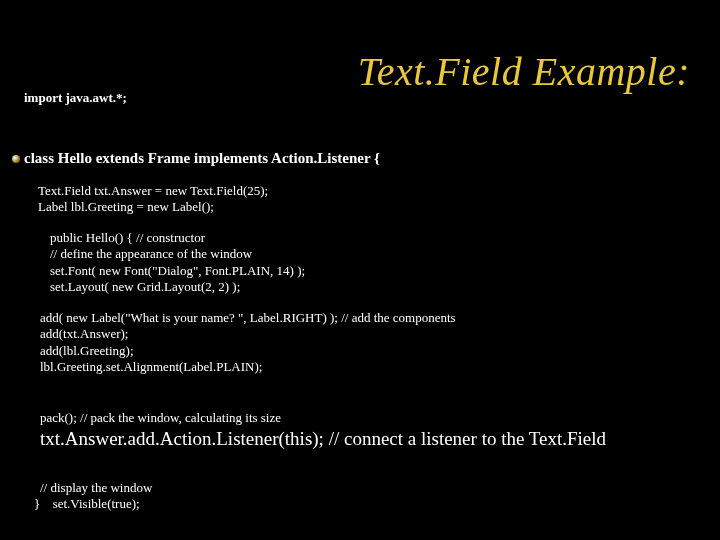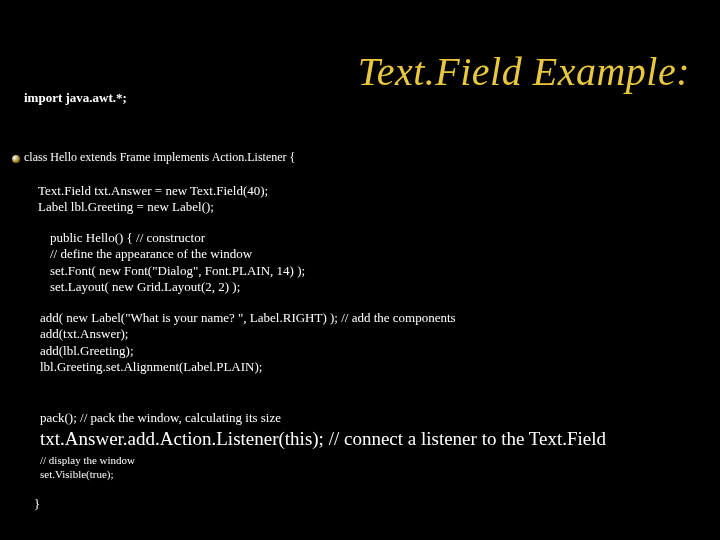--- a/index.html
+++ b/index.html
@@ -31,21 +31,22 @@
     top: 90px;
     left: 24px;
     font-size: 13px;
     line-height: 1.25;
     font-weight: bold;
   }
   .class-line {
     position: absolute;
     top: 150px;
     left: 24px;
-    font-size: 12px;
+    font-size: 15px;
+    font-weight: bold;
   }
   .block-a {
     position: absolute;
     top: 183px;
     left: 38px;
     font-size: 13px;
     line-height: 1.25;
   }
   .block-b {
     position: absolute;
@@ -69,24 +70,25 @@
     margin-top: 12px;
   }
   .block-e {
     position: absolute;
     top: 428px;
     left: 40px;
     font-size: 19px;
   }
   .block-f {
     position: absolute;
-    top: 454px;
+    top: 480px;
     left: 40px;
-    font-size: 11px;
+    font-size: 13px;
     line-height: 1.25;
+    text-align: center;
   }
   .close-brace {
     position: absolute;
     top: 496px;
     left: 34px;
     font-size: 13px;
   }
   .bullet {
     position: absolute;
     left: 12px;
@@ -106,21 +108,21 @@
 
   <div class="imports">
     <div>import java.awt.*;</div>
   </div>
 
   <div class="bullet"></div>
 
   <div class="class-line">class Hello extends Frame implements Action.Listener {</div>
 
   <div class="block-a">
-    <div>Text.Field txt.Answer = new Text.Field(40);</div>
+    <div>Text.Field txt.Answer = new Text.Field(25);</div>
     <div>Label lbl.Greeting = new Label();</div>
   </div>
 
   <div class="block-b">
     <div>public Hello() { // constructor</div>
     <div>// define the appearance of the window</div>
     <div>set.Font( new Font("Dialog", Font.PLAIN, 14) );</div>
     <div>set.Layout( new Grid.Layout(2, 2) );</div>
   </div>
 

